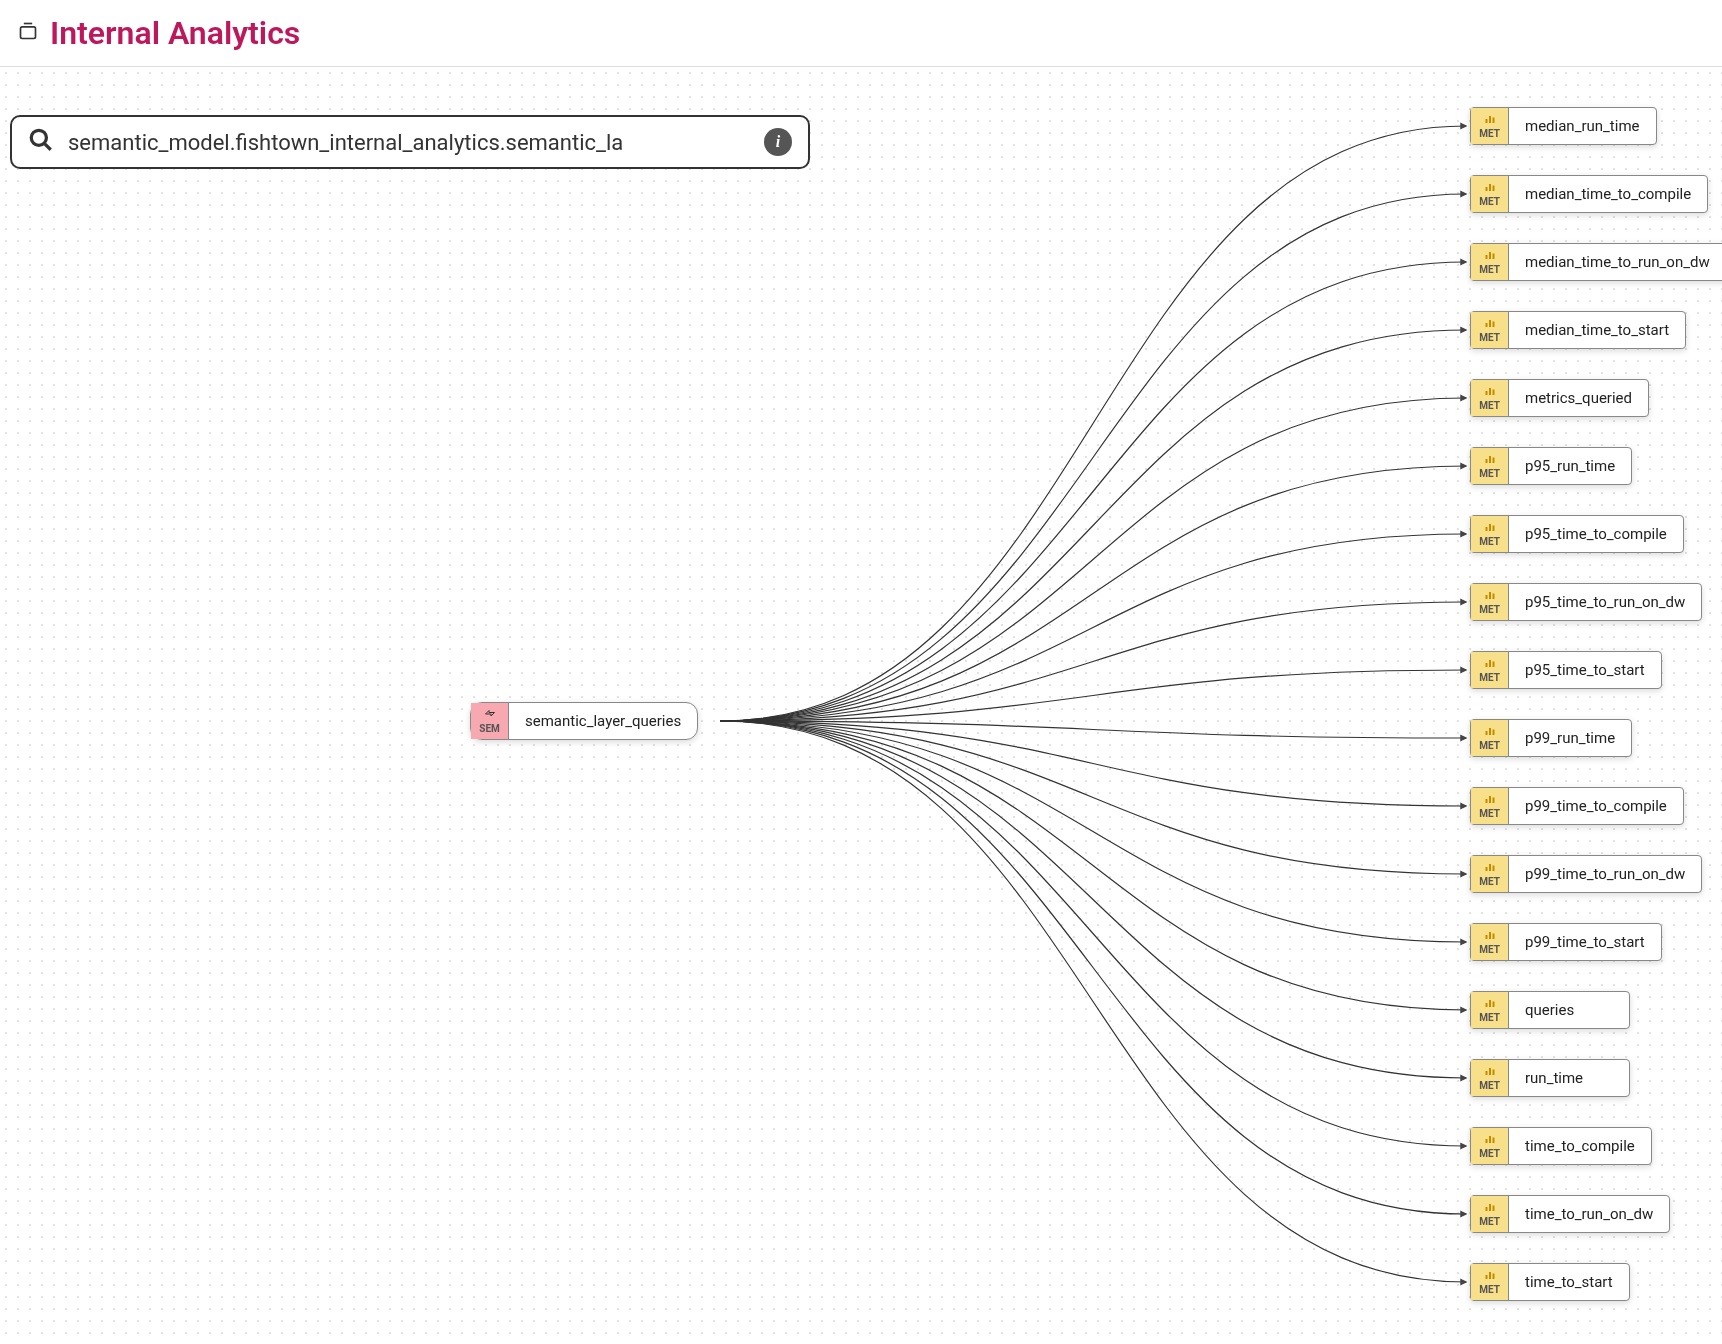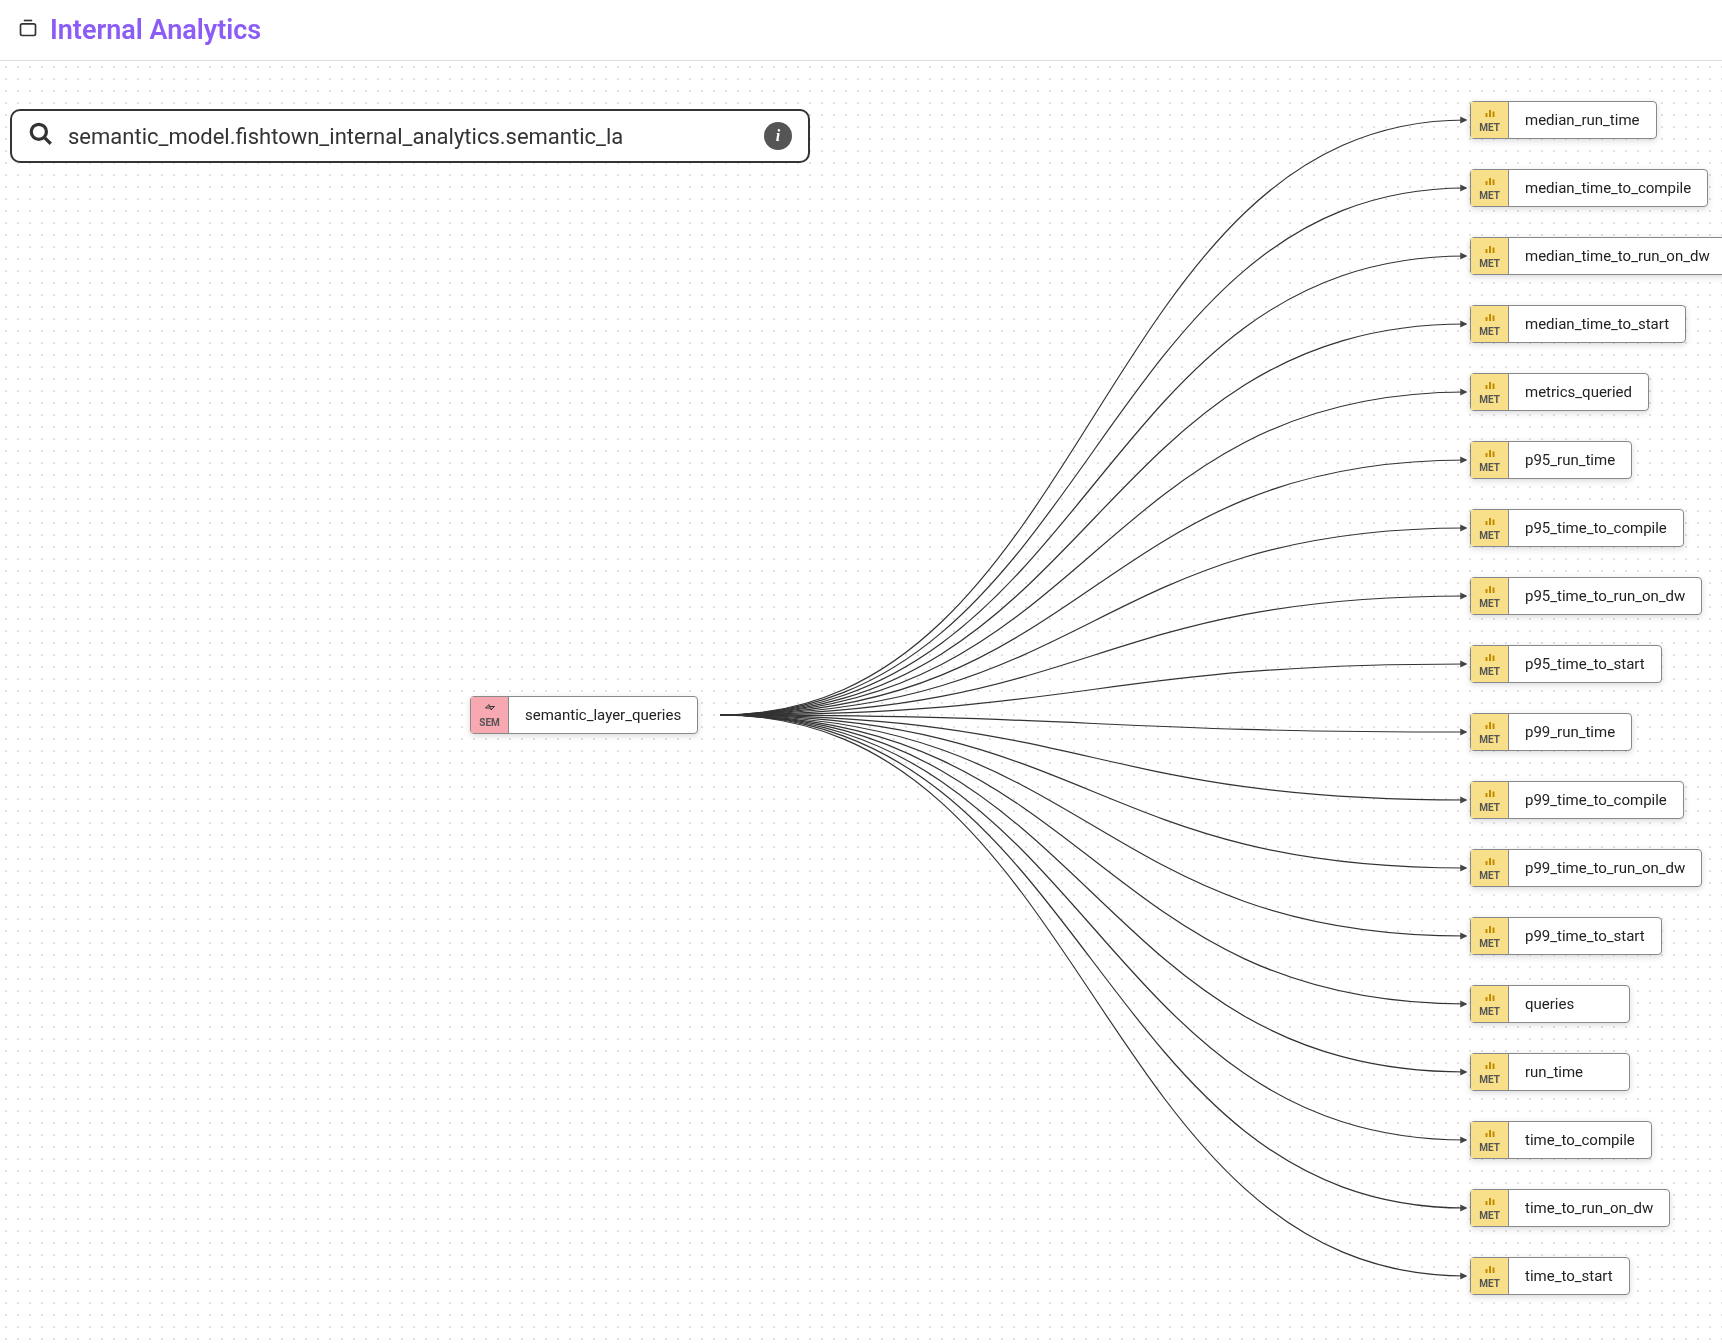--- a/index.html
+++ b/index.html
@@ -16,23 +16,23 @@
       gap: 12px;
       padding: 14px 18px;
       border-bottom: 1px solid #ddd;
     }
     .header-icon {
       width: 20px;
       height: 20px;
       color: #333;
     }
     .header-title {
-      font-size: 27px;
+      font-size: 32px;
       font-weight: 600;
-      color: #8b5cf6;
+      color: #be185d;
     }
     .canvas {
       position: relative;
       width: 100%;
       height: calc(100% - 58px);
       background-image: radial-gradient(#e2e2e2 1px, transparent 1px);
       background-size: 12px 12px;
       background-position: 0 0;
     }
     .search-bar {
@@ -118,21 +118,21 @@
       height: 12px;
     }
     .node-label {
       display: flex;
       align-items: center;
       padding: 0 16px;
       font-size: 15px;
       color: #222;
       white-space: nowrap;
     }
-    .source-node { min-width: 210px; }
+    .source-node { min-width: 210px; border-radius: 12px; }
     .target-node { min-width: 160px; }
   </style>
 </head>
 <body>
 
 <div class="header">
   <span>
     <svg class="header-icon" viewBox="0 0 24 24" fill="none" stroke="currentColor" stroke-width="2">
       <rect x="3" y="7" width="18" height="14" rx="2"></rect>
       <line x1="7" y1="3" x2="17" y2="3"></line>

